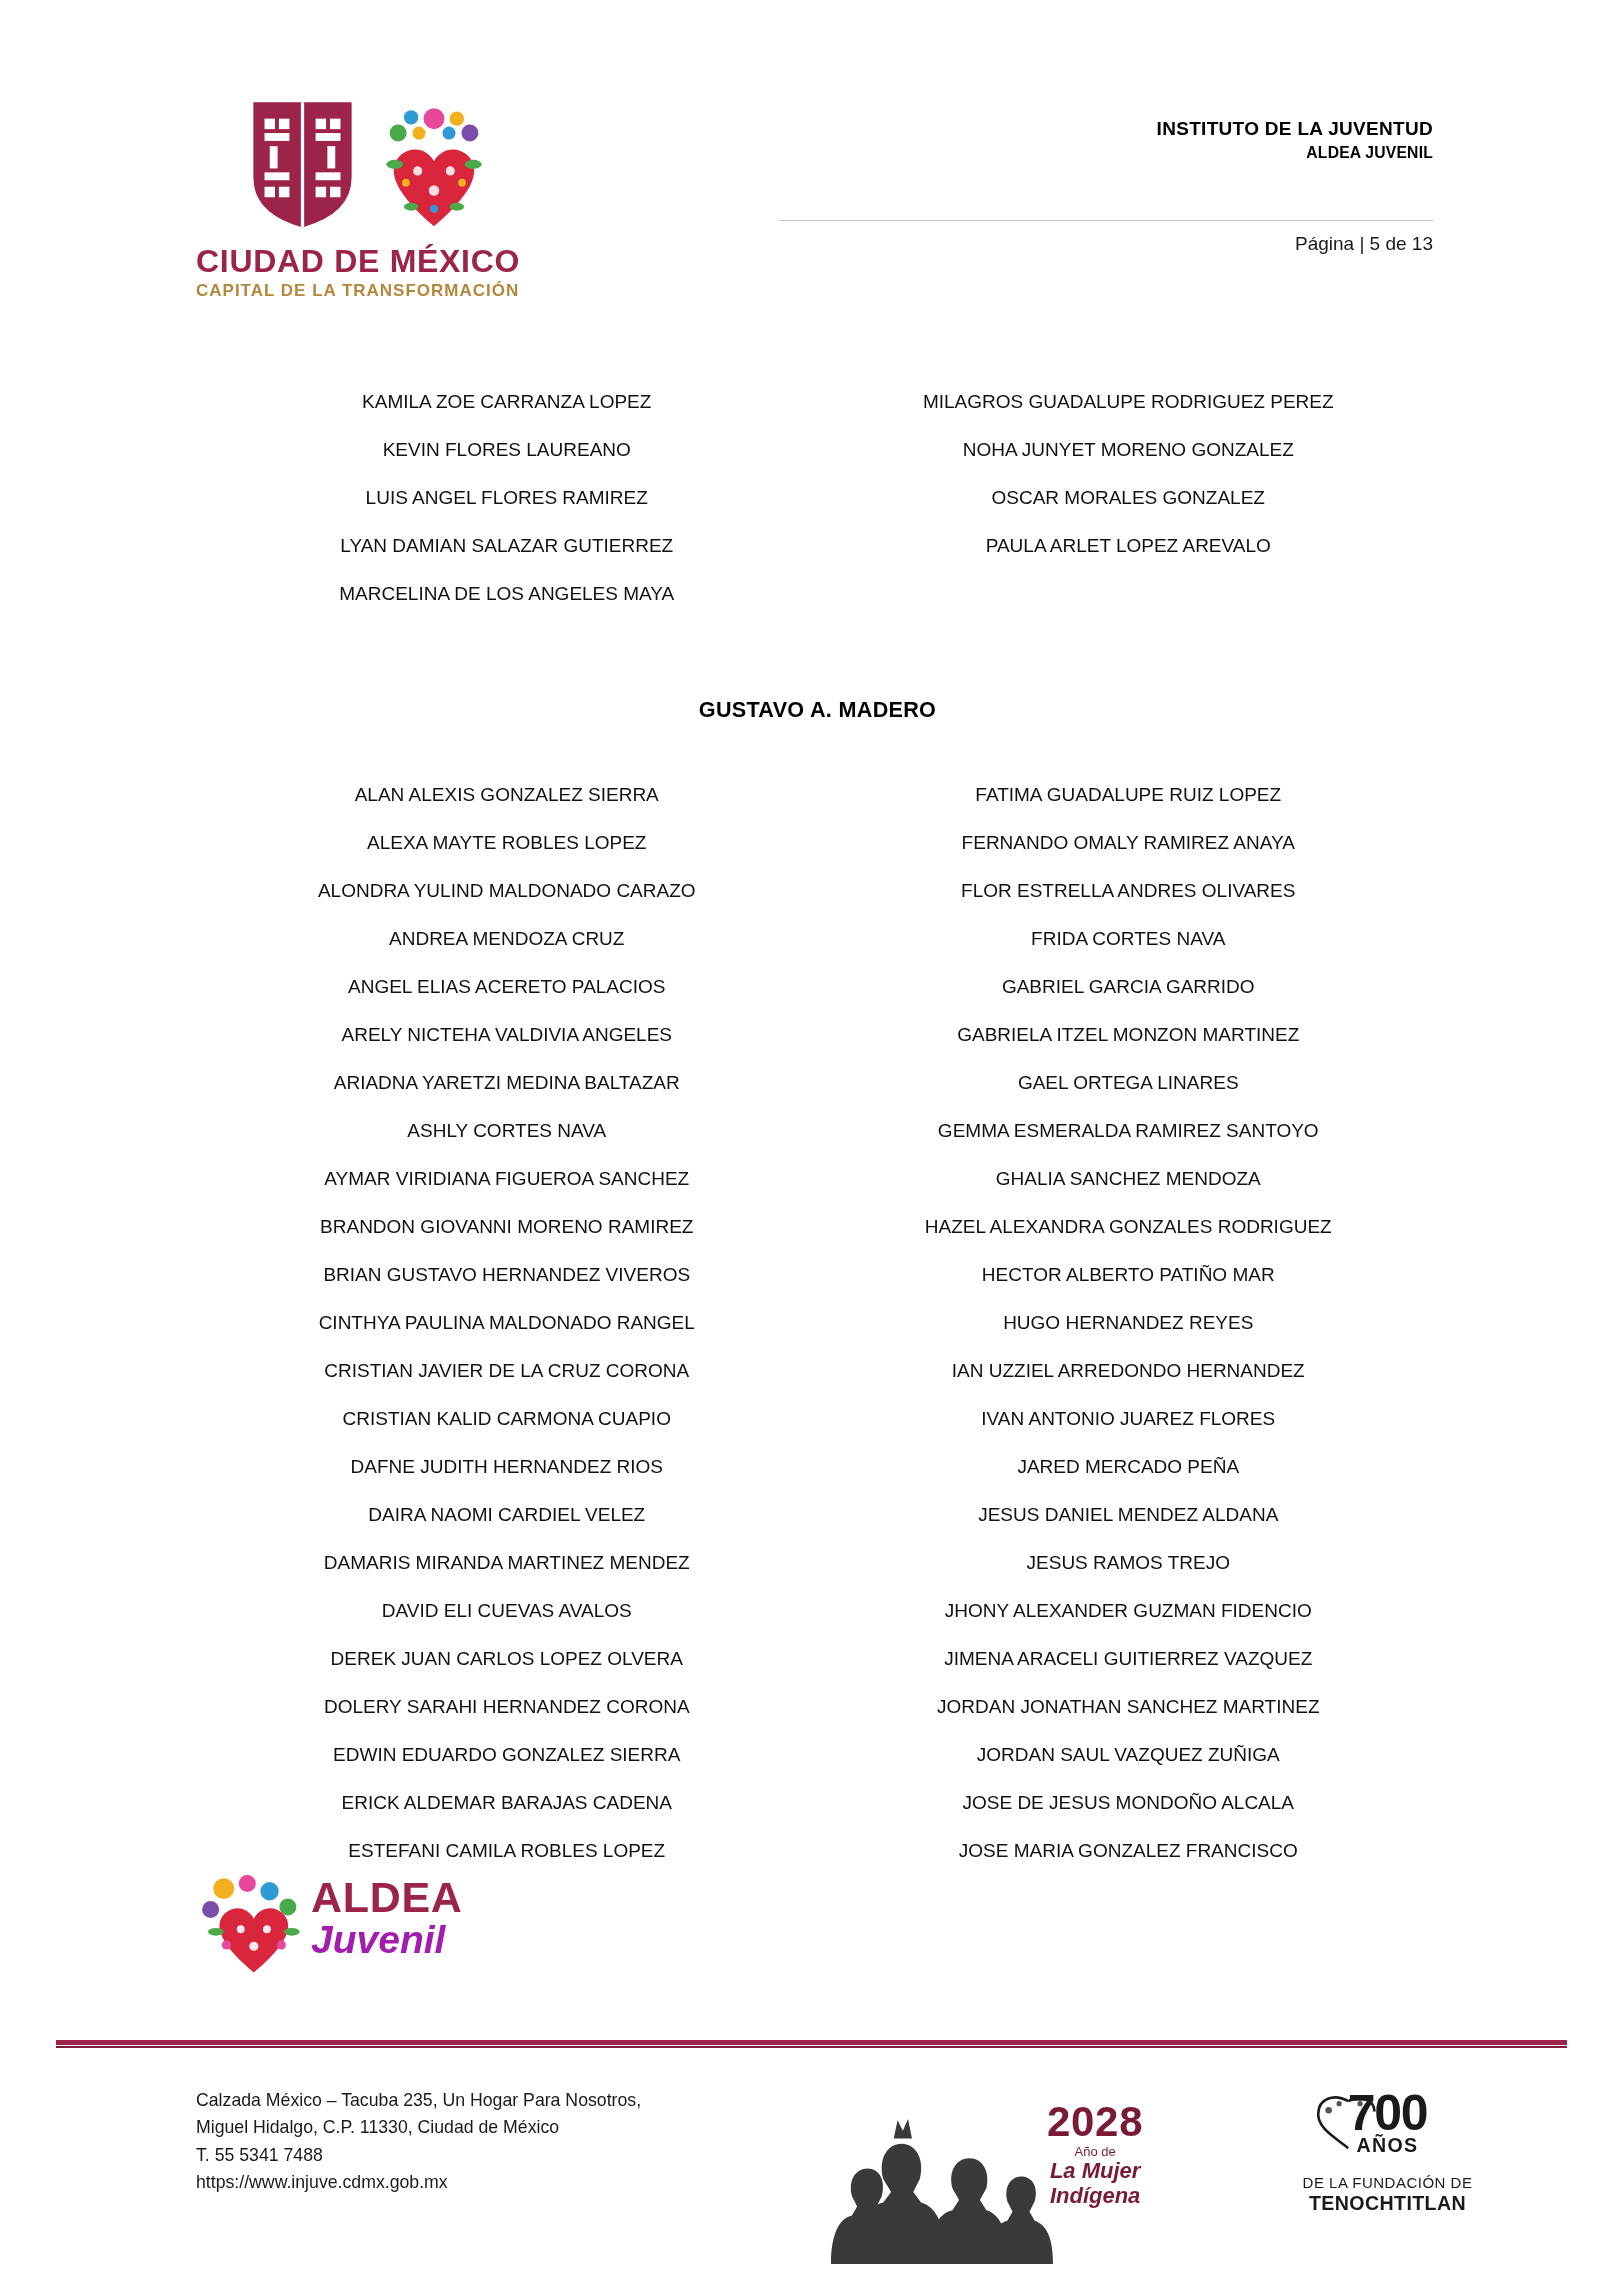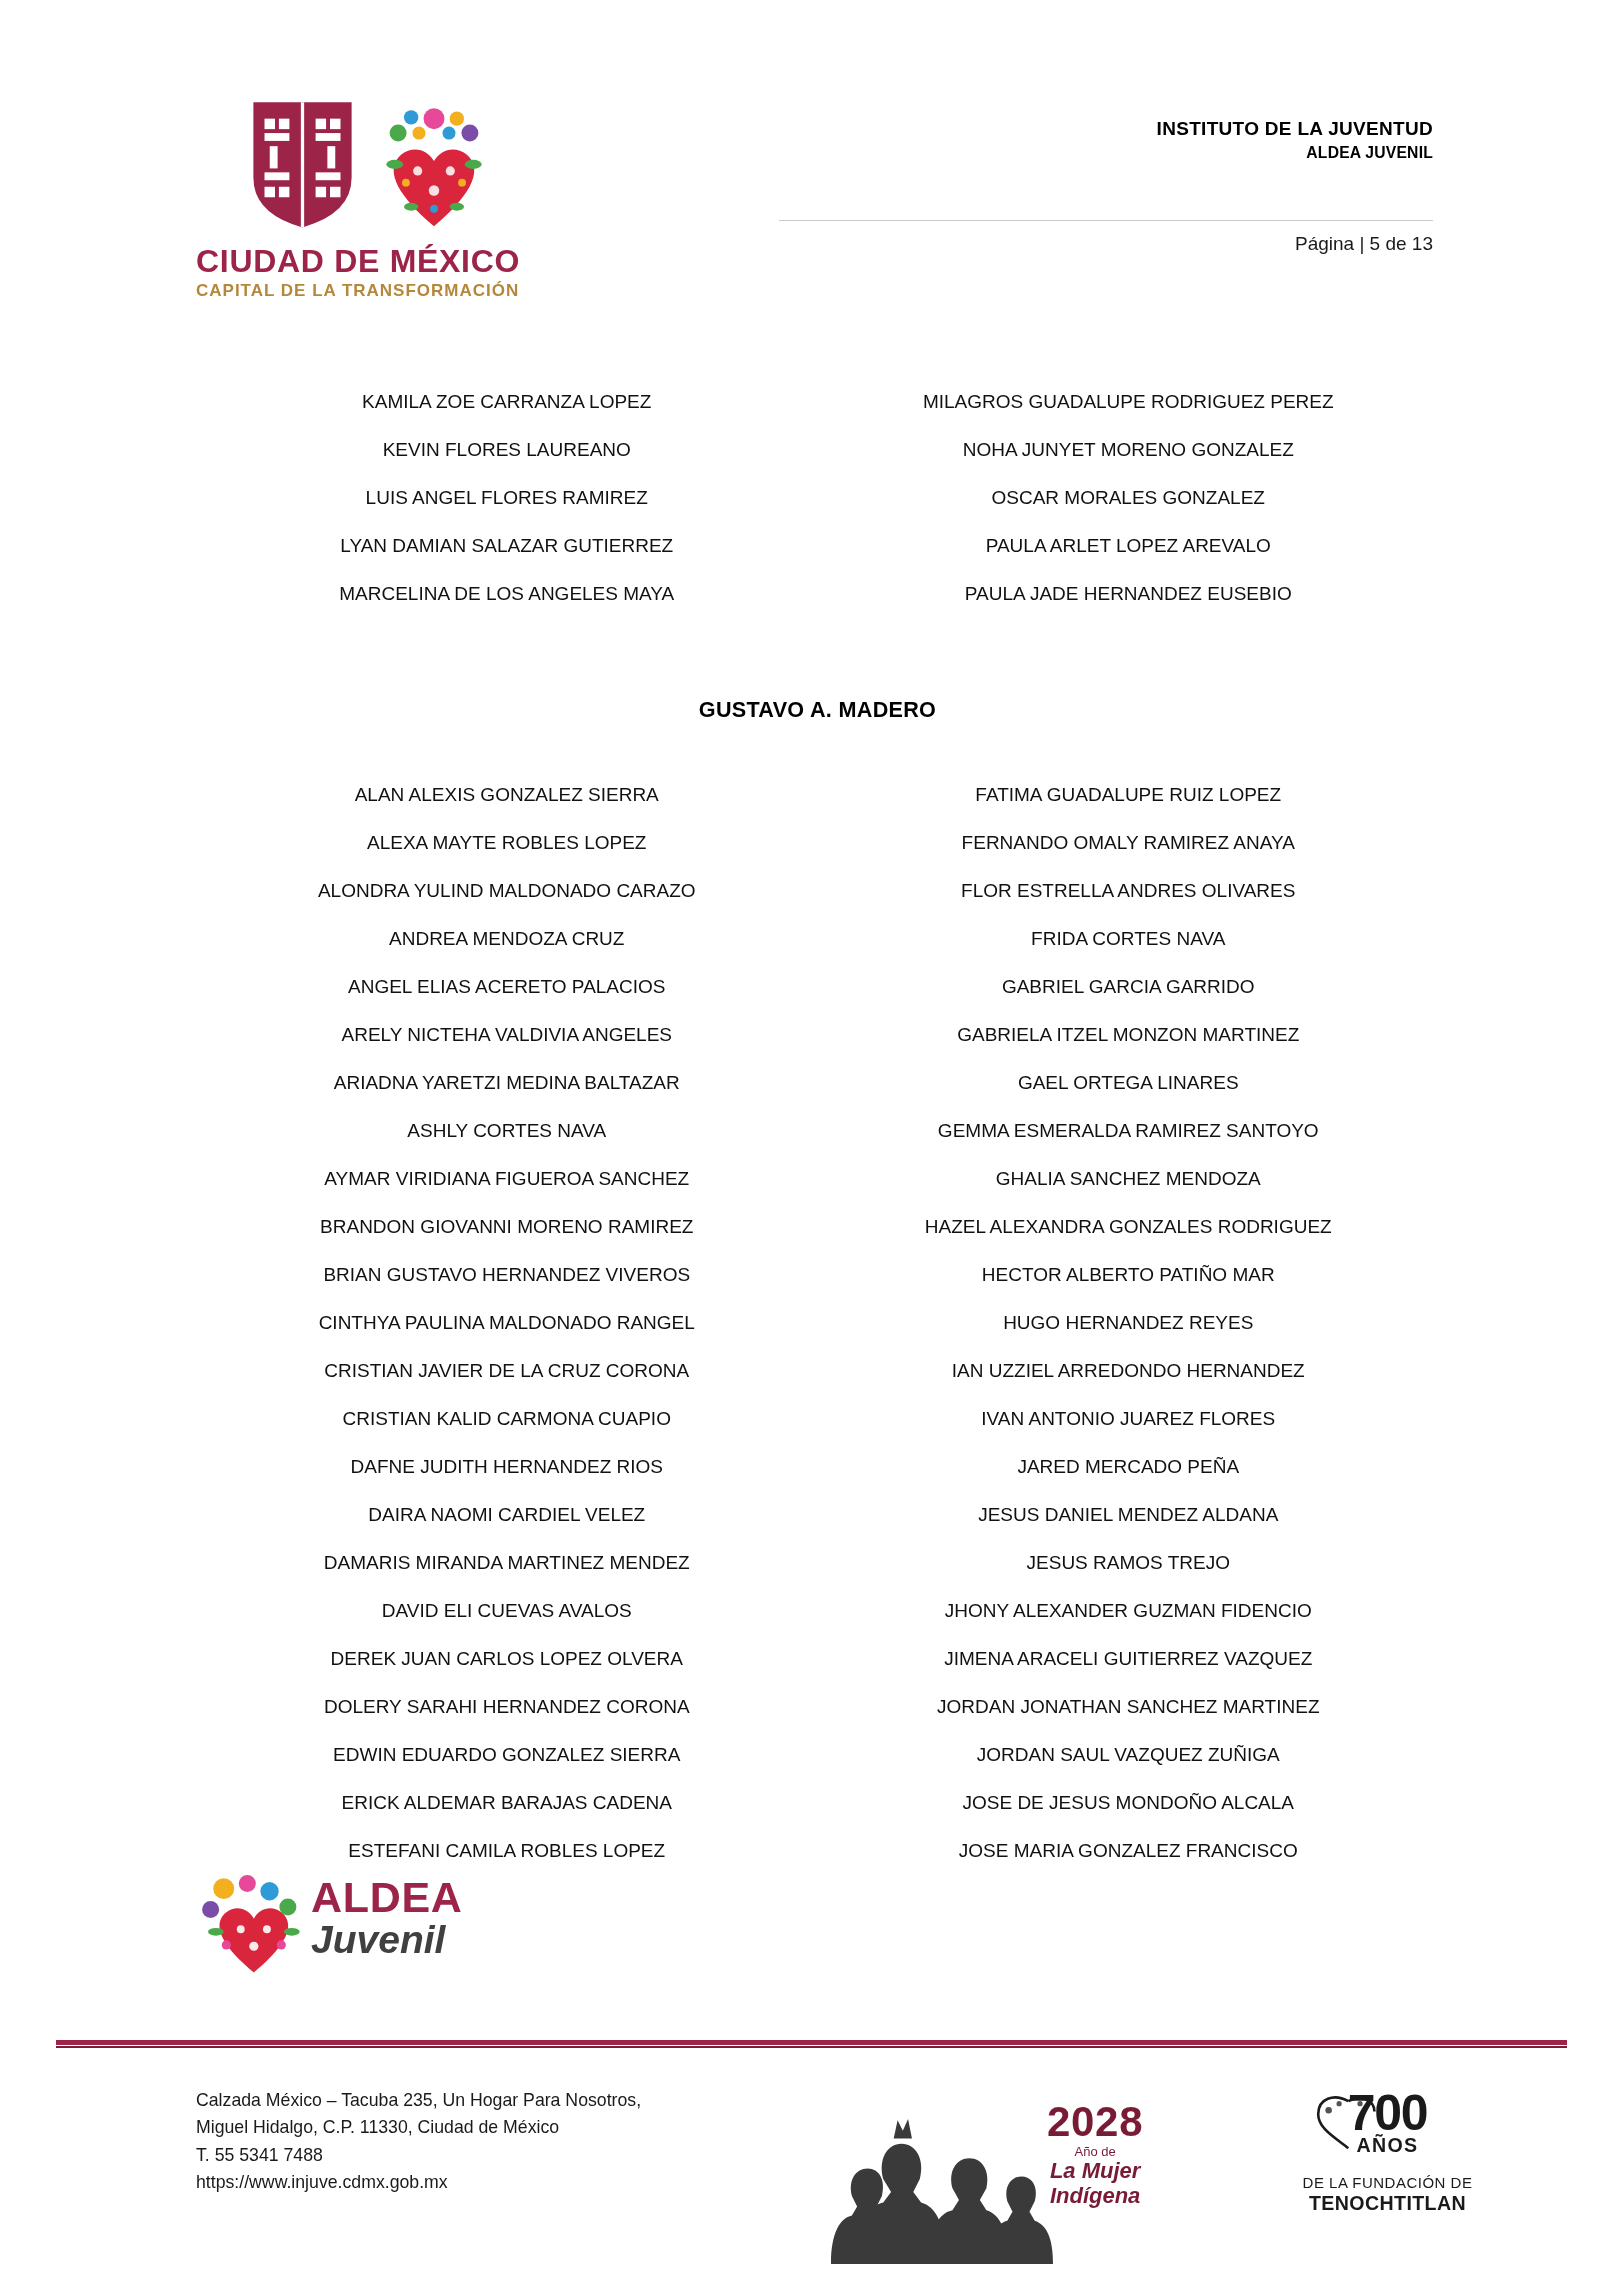--- a/index.html
+++ b/index.html
@@ -160,21 +160,21 @@
   .aldea-word {
     font-size: 43px;
     font-weight: bold;
     color: #9d2449;
     letter-spacing: 0.7px;
     line-height: 1;
   }
   .juvenil-word {
     font-size: 39px;
     font-weight: bold;
-    color: #404040;
+    color: #a21caf;
     font-style: italic;
     line-height: 1;
     margin-top: 1.3px;
   }
 
   
   .footer-rule {
     position: absolute;
     left: 56px;
     right: 56px;
@@ -359,21 +359,20 @@
       <div class="name">KEVIN FLORES LAUREANO</div>
       <div class="name">LUIS ANGEL FLORES RAMIREZ</div>
       <div class="name">LYAN DAMIAN SALAZAR GUTIERREZ</div>
       <div class="name">MARCELINA DE LOS ANGELES MAYA</div>
     </div>
     <div class="col">
       <div class="name">MILAGROS GUADALUPE RODRIGUEZ PEREZ</div>
       <div class="name">NOHA JUNYET MORENO GONZALEZ</div>
       <div class="name">OSCAR MORALES GONZALEZ</div>
       <div class="name">PAULA ARLET LOPEZ AREVALO</div>
-      <div class="name">PAULA JADE HERNANDEZ EUSEBIO</div>
     </div>
   </div>
 
   <div class="section-title">GUSTAVO A. MADERO</div>
 
   <div class="list-block block-2">
     <div class="col">
       <div class="name">ALAN ALEXIS GONZALEZ SIERRA</div>
       <div class="name">ALEXA MAYTE ROBLES LOPEZ</div>
       <div class="name">ALONDRA YULIND MALDONADO CARAZO</div>

